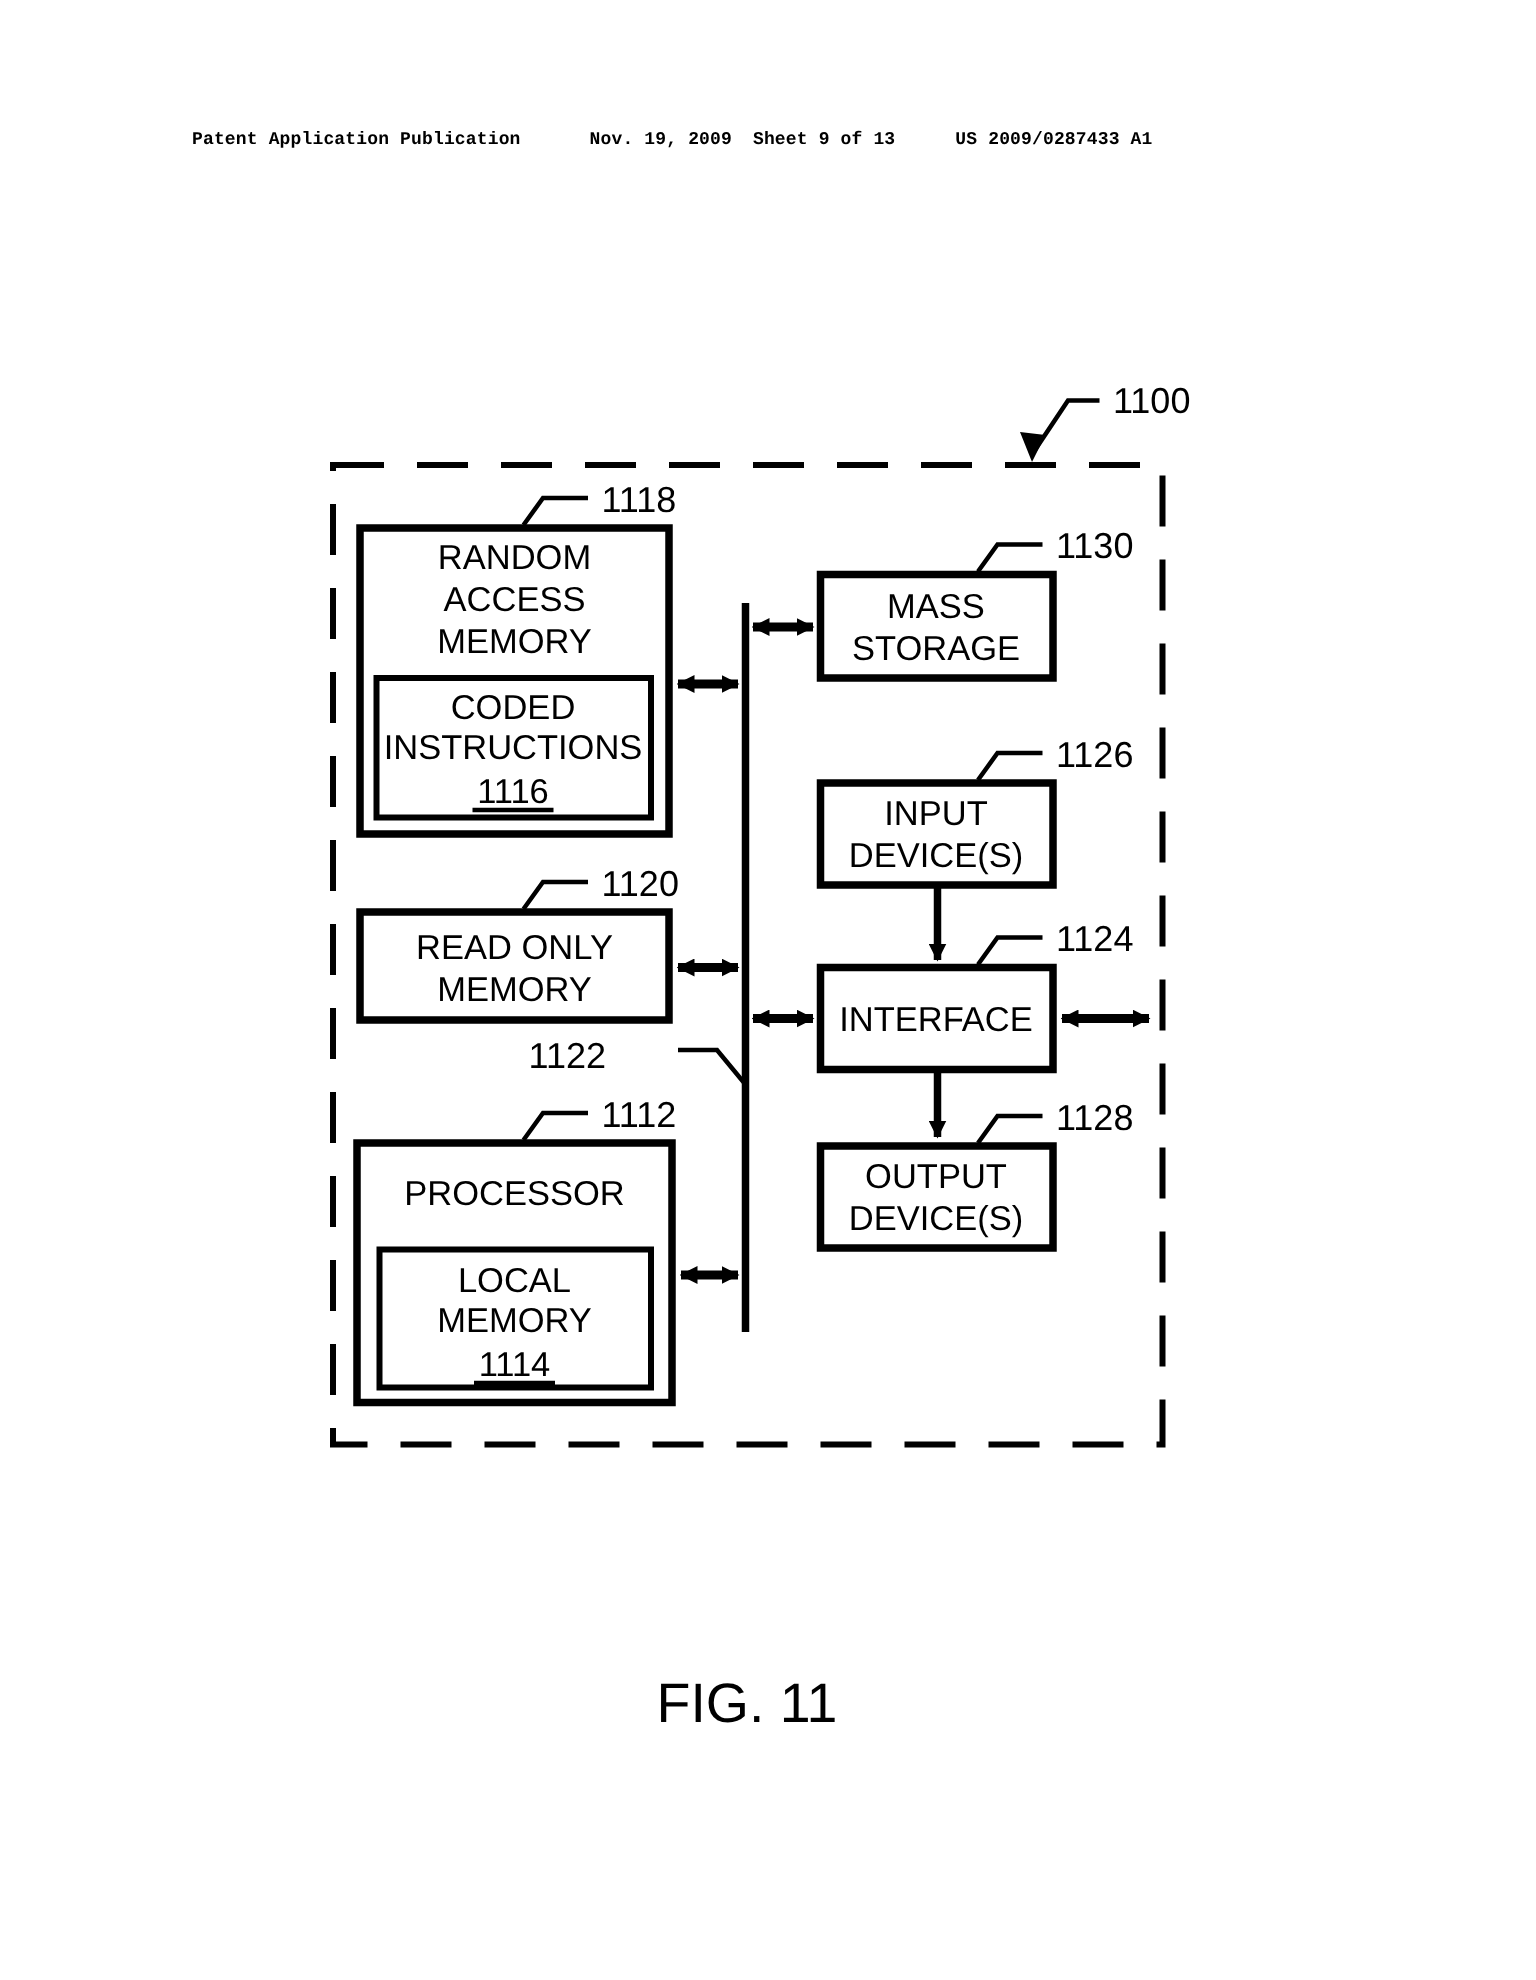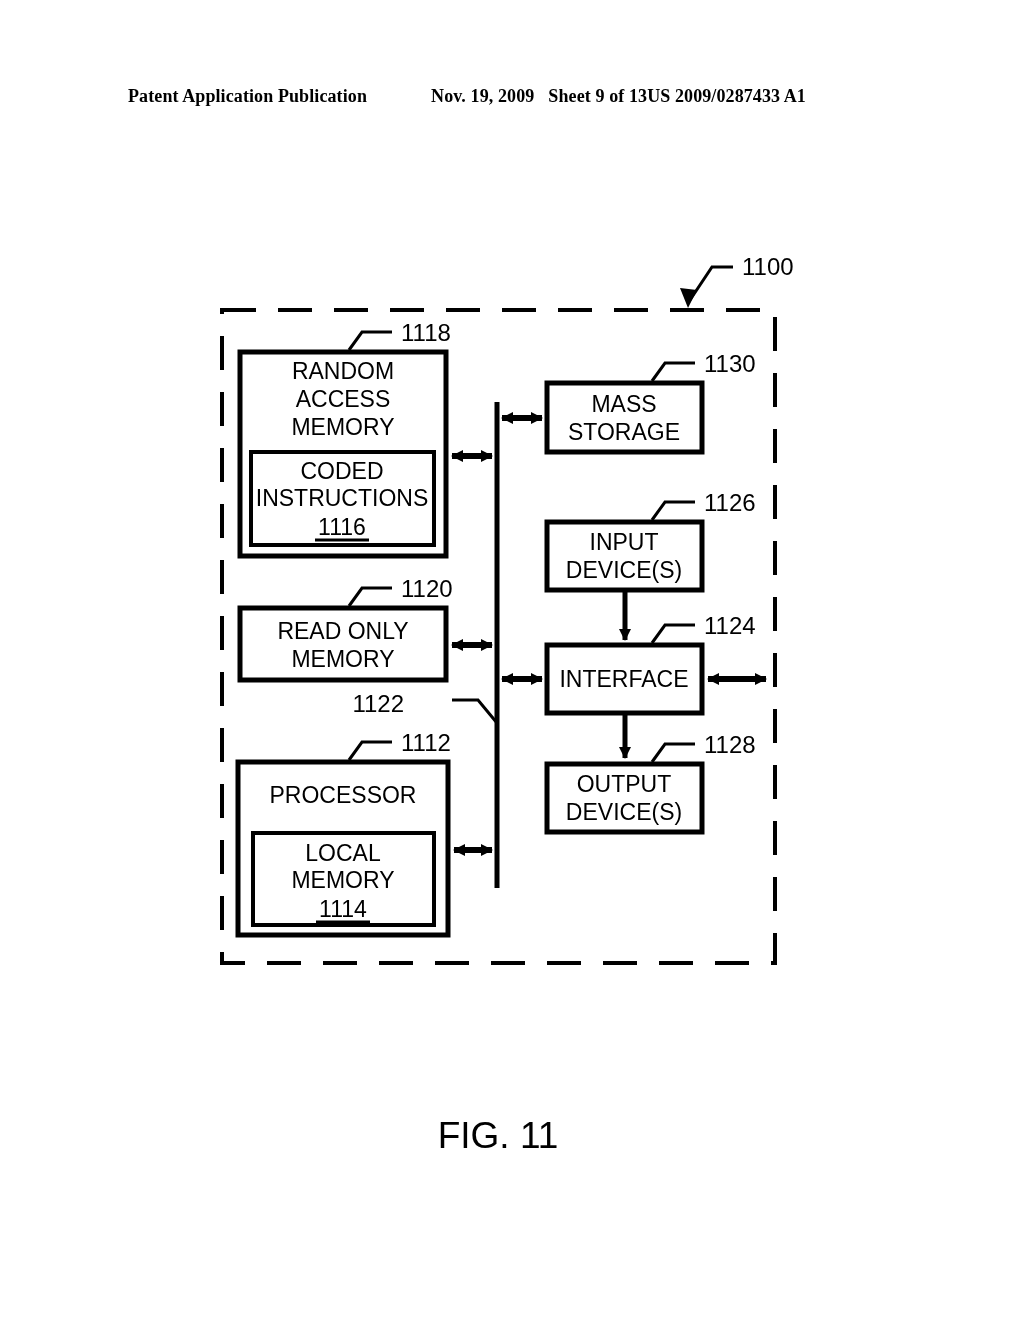--- a/index.html
+++ b/index.html
@@ -21,32 +21,32 @@
     inset: 0;
     background: #ffffff;
   }
   
   .pub-header {
     position: absolute;
     top: 86px;
     left: 128px;
     width: 768px;
     height: 26px;
-    font-family: Liberation Serif, serif;
+    font-family: Liberation Mono, monospace;
     font-weight: bold;
-    font-size: 18px;
+    font-size: 12px;
     letter-spacing: 0.1px;
     white-space: nowrap;
     display: flex;
     align-items: baseline;
   }
   .pub-header .h-pub    { }
-  .pub-header .h-date   { margin-left: 64px; }
+  .pub-header .h-date   { margin-left: 46px; }
   .pub-header .h-sheet  { margin-left: 14px; }
-  .pub-header .h-patno  { }
+  .pub-header .h-patno  { margin-left: 40px; }
 
   
   .figure-wrap {
     position: absolute;
     left: 0;
     top: 0;
     width: 1024px;
     height: 1320px;
     text-align: center;
   }

